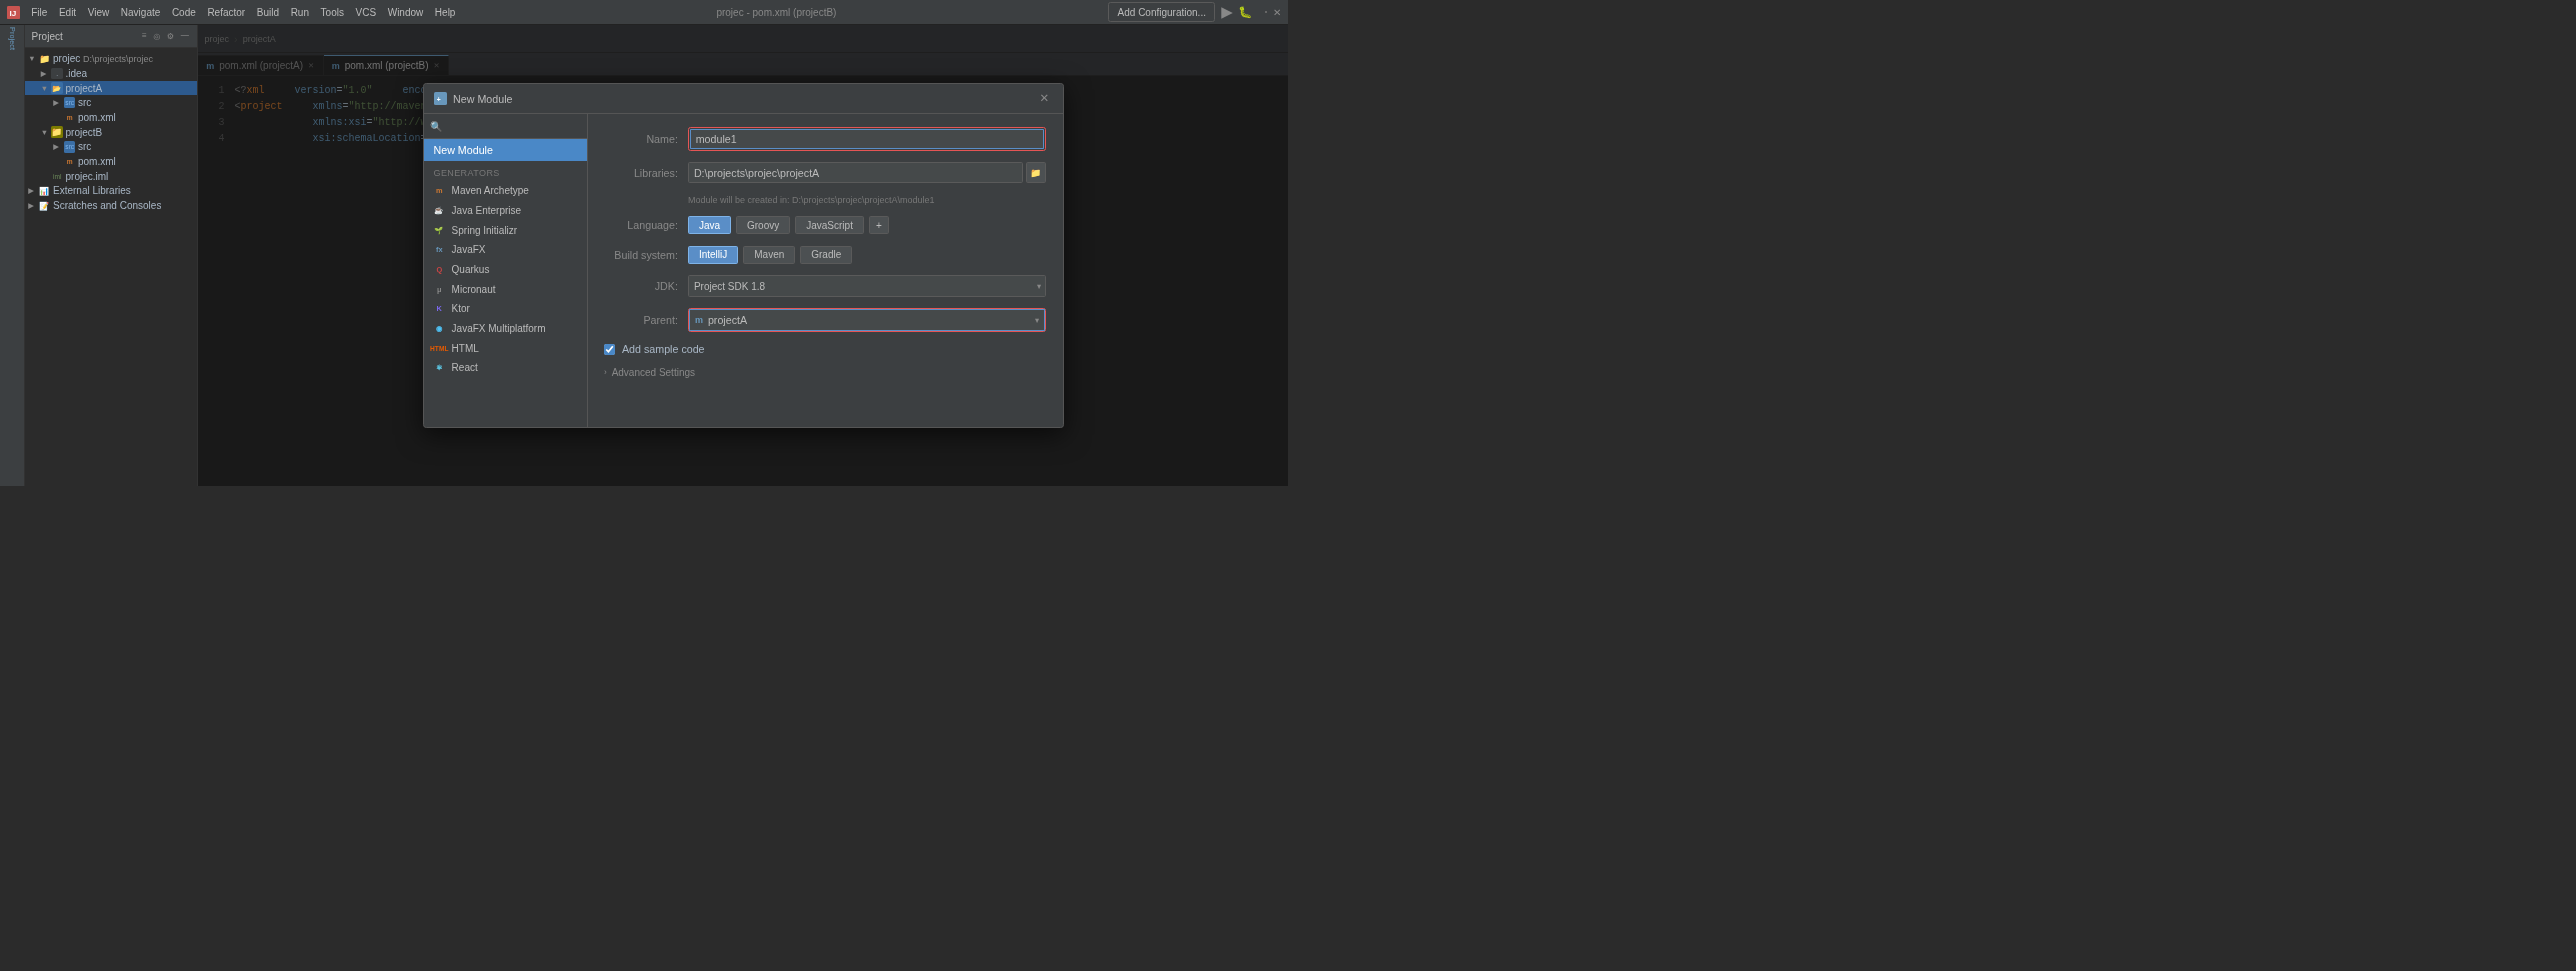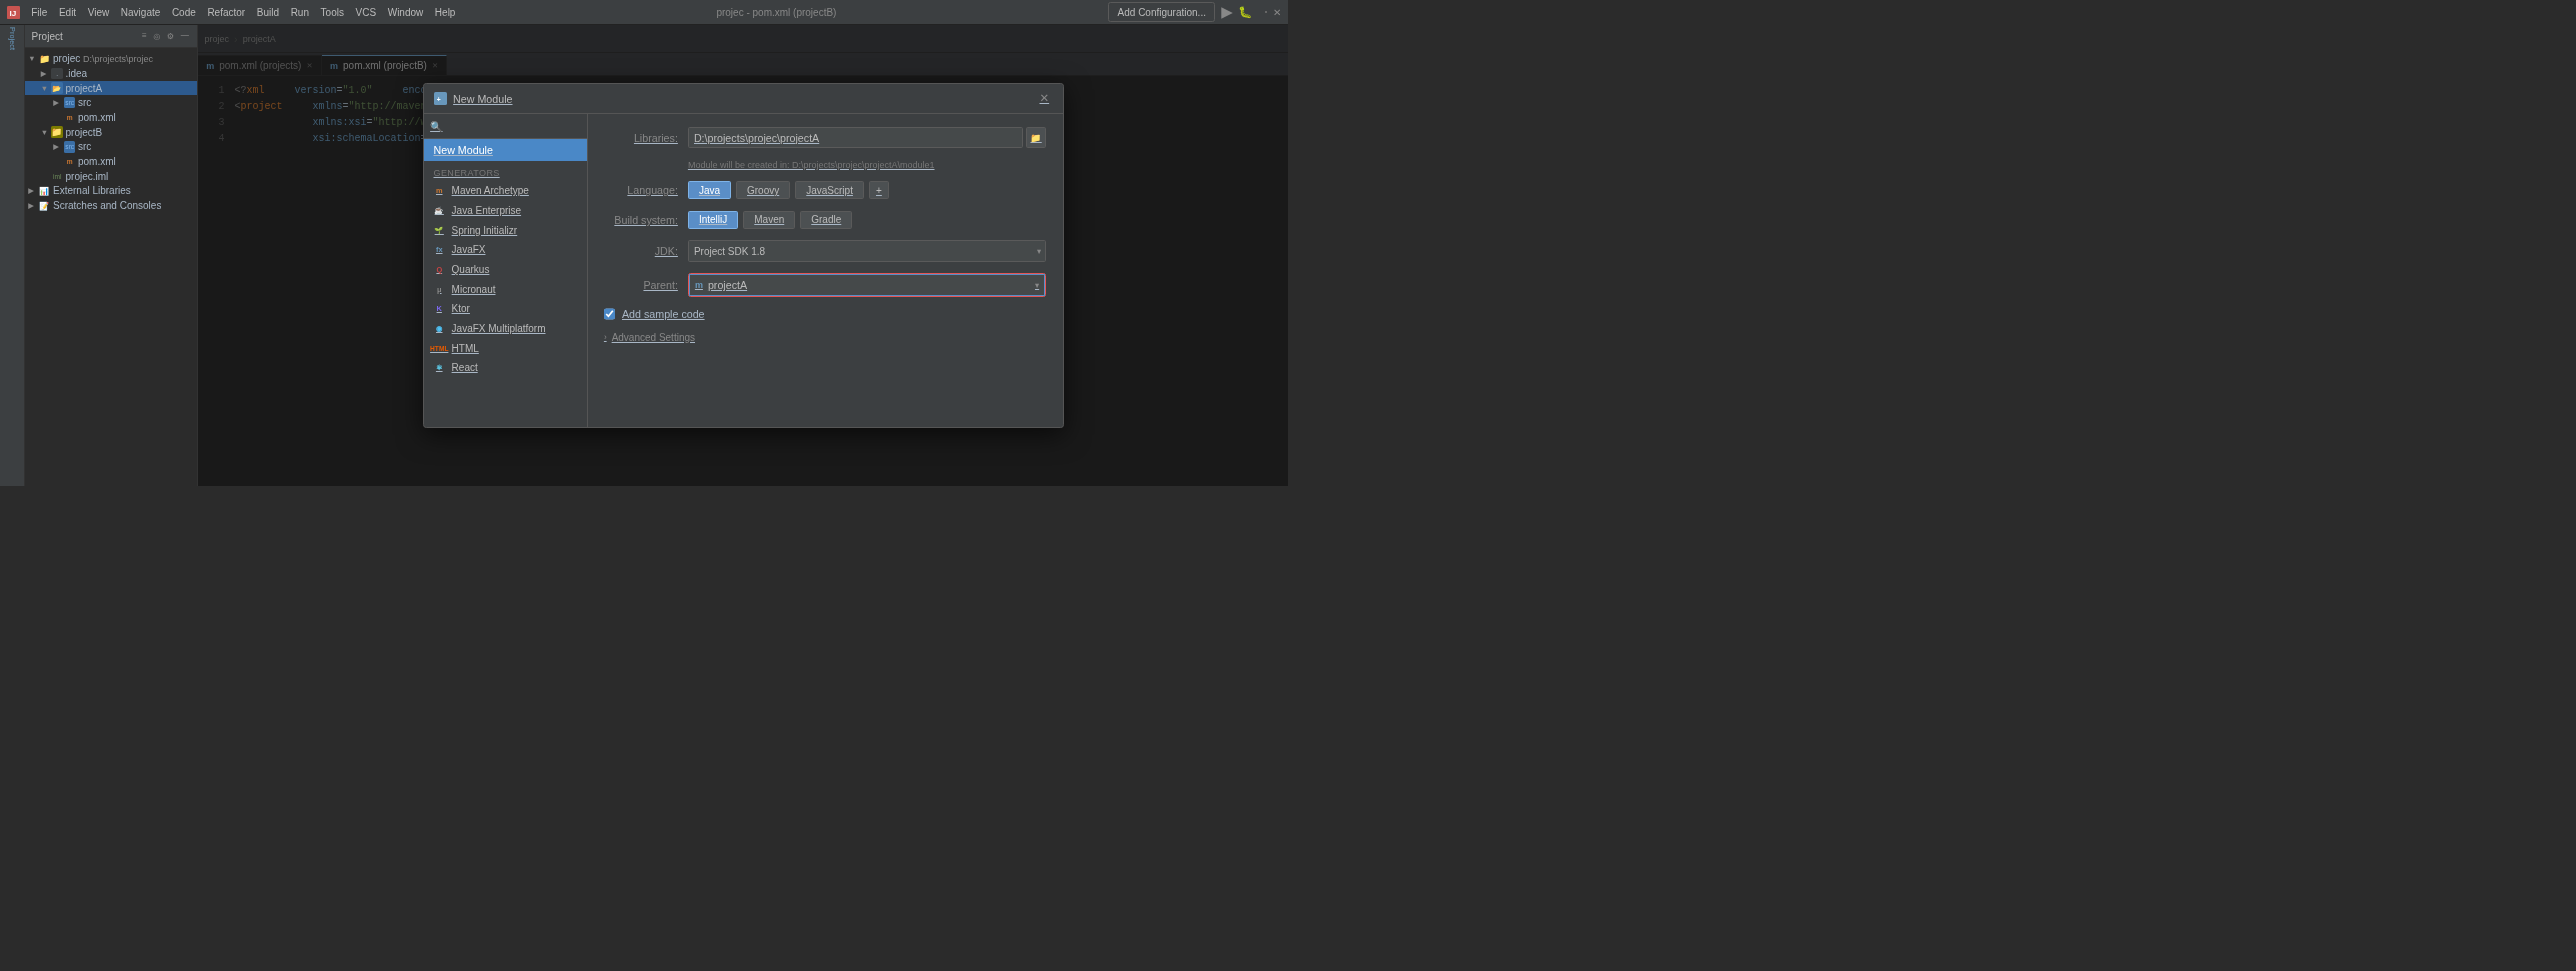--- a/index.html
+++ b/index.html
@@ -241,21 +241,20 @@
 
     
     .dialog-overlay {
       position: absolute;
       top: 0; left: 0; right: 0; bottom: 0;
       background: rgba(0,0,0,0.4);
       display: flex;
       align-items: center;
       justify-content: center;
       z-index: 100;
-      text-decoration: underline;
     }
     .dialog {
       width: 641px;
       height: 345px;
       background: #3c3f41;
       border: 0.8px solid #555;
       border-radius: 3.3px;
       display: flex;
       flex-direction: column;
       box-shadow: 0 6.6px 26px rgba(0,0,0,0.6);
@@ -671,21 +670,21 @@
 
     <div class="top-toolbar">
       <span style="font-size:9px;color:#888;">projec</span>
       <span style="color:#555;">›</span>
       <span style="font-size:9px;color:#888;">projectA</span>
     </div>
 
     <div class="tab-bar">
       <div class="tab">
         <span class="tab-icon-m">m</span>
-        <span>pom.xml (projects)</span>
+        <span>pom.xml (projectA)</span>
         <span class="tab-close">✕</span>
       </div>
       <div class="tab active">
         <span class="tab-icon-m">m</span>
         <span>pom.xml (projectB)</span>
         <span class="tab-close">✕</span>
       </div>
     </div>
 
     <div class="editor-content">
@@ -767,20 +766,26 @@
               <span>HTML</span>
             </div>
             <div class="gen-item">
               <span class="gen-icon gi-react">⚛</span>
               <span>React</span>
             </div>
           </div>
 
           <div class="dialog-right">
 
+            <div style="display:flex;align-items:center;gap:10px;">
+              <span class="form-label">Name:</span>
+              <div style="flex:1;border:1.6px solid #e55555;border-radius:2.5px;padding:0.8px;">
+                <input class="name-input" type="text" value="module1" style="">
+              </div>
+            </div>
 
             <div class="form-row">
               <span class="form-label">Libraries:</span>
               <div style="flex:1;display:flex;gap:3.3px;align-items:center;">
                 <input class="location-input" type="text" value="D:\projects\projec\projectA" style="">
                 <div class="browse-btn">
                   <span>📁</span>
                 </div>
               </div>
             </div>

